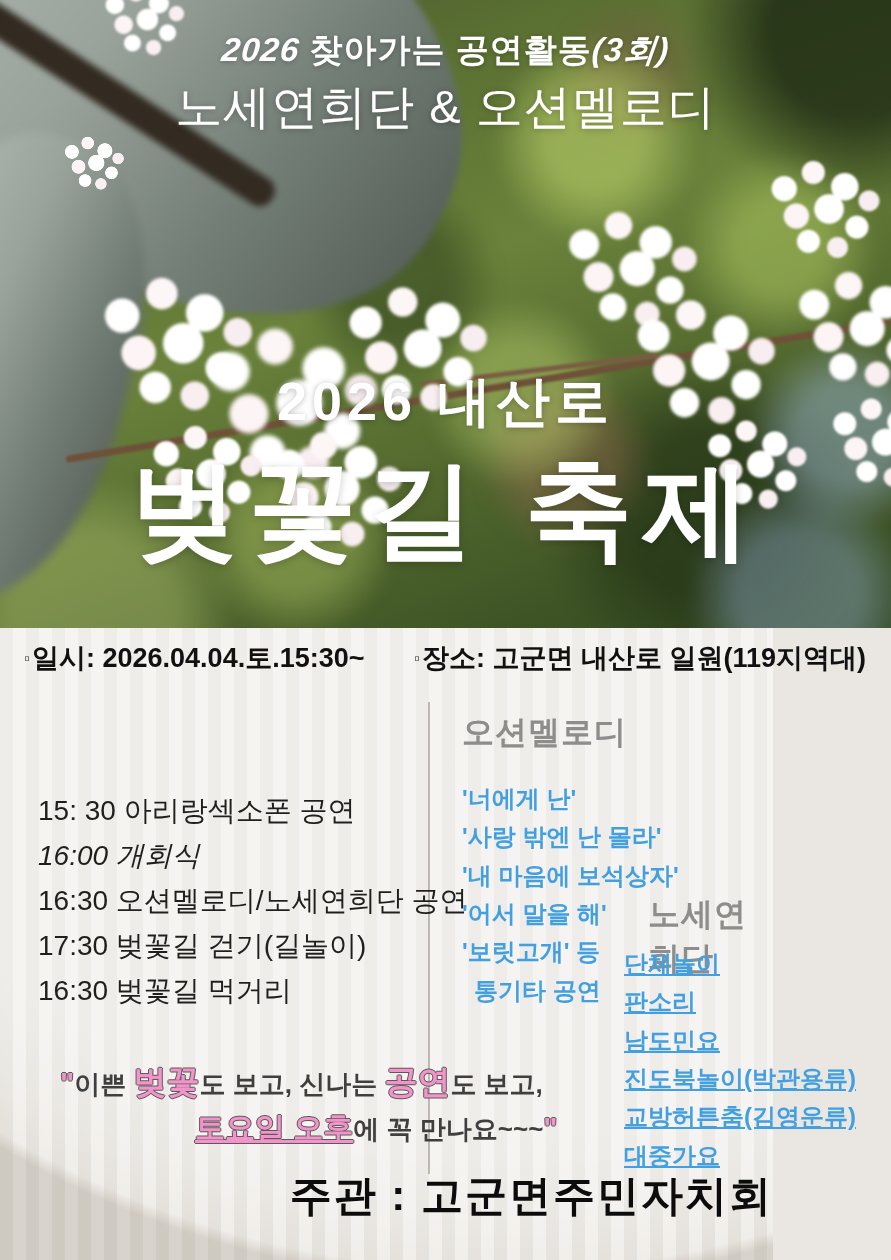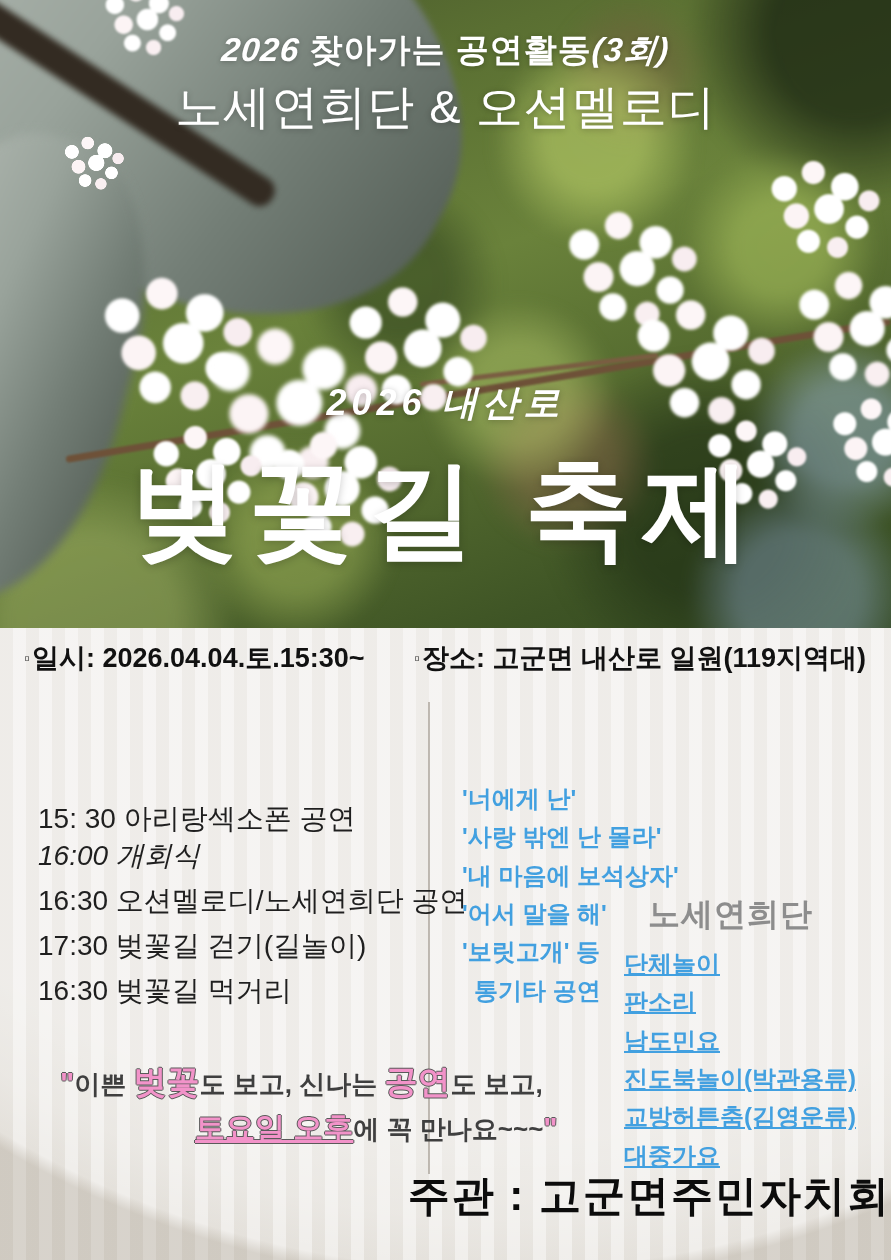--- a/index.html
+++ b/index.html
@@ -53,28 +53,28 @@
       radial-gradient(circle at 62% 86%, #f9eff1 0 9px, transparent 10px);
   }
 
   
   .hero-text { position:absolute; left:0; top:0; width:100%; text-align:center; color:#ffffff; }
   .tagline { position:absolute; top:28px; width:100%; font-size:33px; font-weight:bold; letter-spacing:1px;
     text-shadow:0 1px 5px rgba(0,0,0,0.25); }
   .tagline .script { font-style:italic; display:inline-block; transform:skewX(-6deg); font-weight:bold; }
   .performers { position:absolute; top:76px; width:100%; font-size:47px; font-weight:normal; letter-spacing:1px;
     text-shadow:0 1px 6px rgba(0,0,0,0.25); }
-  .title-small { position:absolute; top:379px; width:100%; font-size:36px; font-weight:bold; letter-spacing:5px;
-    text-shadow:0 1px 6px rgba(0,0,0,0.25);font-style:italic; }
+  .title-small { position:absolute; top:366px; width:100%; font-size:54px; font-weight:bold; letter-spacing:5px;
+    text-shadow:0 1px 6px rgba(0,0,0,0.25); }
   .title-big { position:absolute; top:438px; width:100%; font-size:108px; font-weight:bold; letter-spacing:10px;
     text-shadow:0 2px 8px rgba(0,0,0,0.2); }
 
   
   .paper {
-    position:absolute; left:0; top:628px; width:891px; height:632px;
+    position:absolute; left:0; top:628px; width:773px; height:632px;
     background-color:#eae7e2;
     background-image:
       radial-gradient(circle 1600px at 500px -328px, rgba(255,255,255,0) 0 970px, rgba(164,154,138,0.32) 984px 1600px),
       radial-gradient(circle 975px at 500px -328px, rgba(255,255,255,0.38) 0 840px, rgba(255,255,255,0.22) 920px, rgba(255,255,255,0) 970px),
       repeating-linear-gradient(90deg, rgba(140,130,112,0.06) 0 13px, rgba(255,255,255,0.30) 13px 26px);
     color:#1f1f1f;
   }
   .info { position:absolute; top:12px; font-size:27px; font-weight:bold; color:#111111; white-space:nowrap; }
   .info.left { left:24px; }
   .info.right { left:414px; }
@@ -145,26 +145,27 @@
 
     <div class="info left">
       <span class="bullet">▫</span><span>일시: 2026.04.04.토.15:30~</span>
     </div>
     <div class="info right">
       <span class="bullet">▫</span><span>장소: 고군면 내산로 일원(119지역대)</span>
     </div>
 
     <div class="col-divider"></div>
 
-    <div class="sched-item" style="top:172px;">15: 30 아리랑섹소폰 공연</div>
+    <div class="sched-item" style="top:164px;">15: 30 아리랑섹소폰 공연</div>
     <div class="sched-item" style="top:209px;font-style:italic;">16:00 개회식</div>
     <div class="sched-item" style="top:254px;">16:30 오션멜로디/노세연희단 공연</div>
     <div class="sched-item" style="top:299px;">17:30 벚꽃길 걷기(길놀이)</div>
     <div class="sched-item" style="top:344px;">16:30 벚꽃길 먹거리</div>
 
+    <h2 class="sec h-ocean">오션멜로디</h2>
     <div class="song-item" style="top:155px;">'너에게 난'</div>
     <div class="song-item" style="top:193px;">'사랑 밖엔 난 몰라'</div>
     <div class="song-item" style="top:232px;">'내 마음에 보석상자'</div>
     <div class="song-item" style="top:270px;">'어서 말을 해'</div>
     <div class="song-item" style="top:308px;">'보릿고개' 등</div>
     <div class="song-item indent" style="top:347px;">통기타 공연</div>
 
     <h2 class="sec h-troupe">노세연희단</h2>
     <div class="troupe-item" style="top:320px;">단체놀이</div>
     <div class="troupe-item" style="top:358px;">판소리</div>

